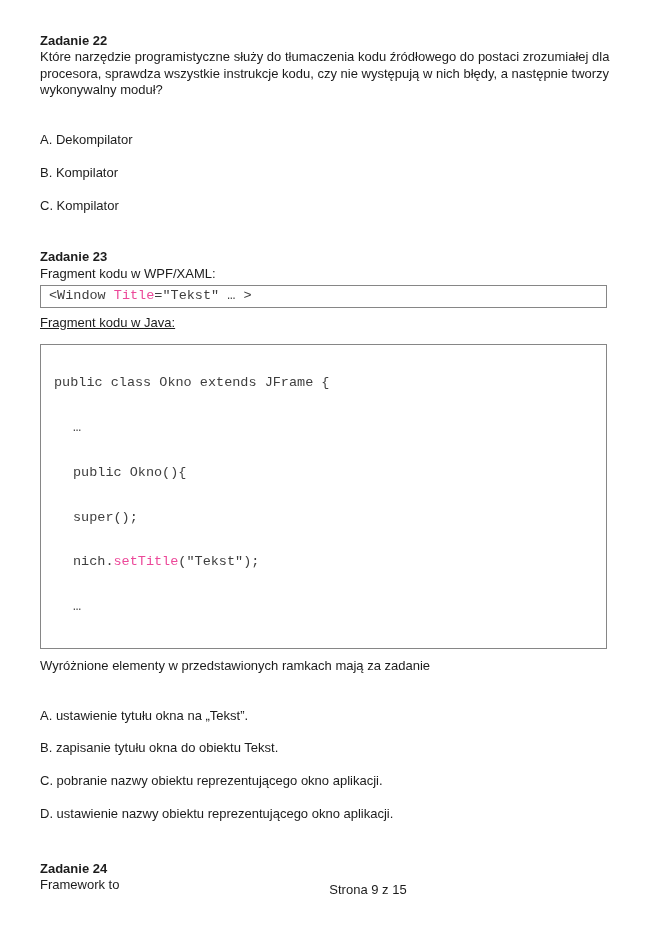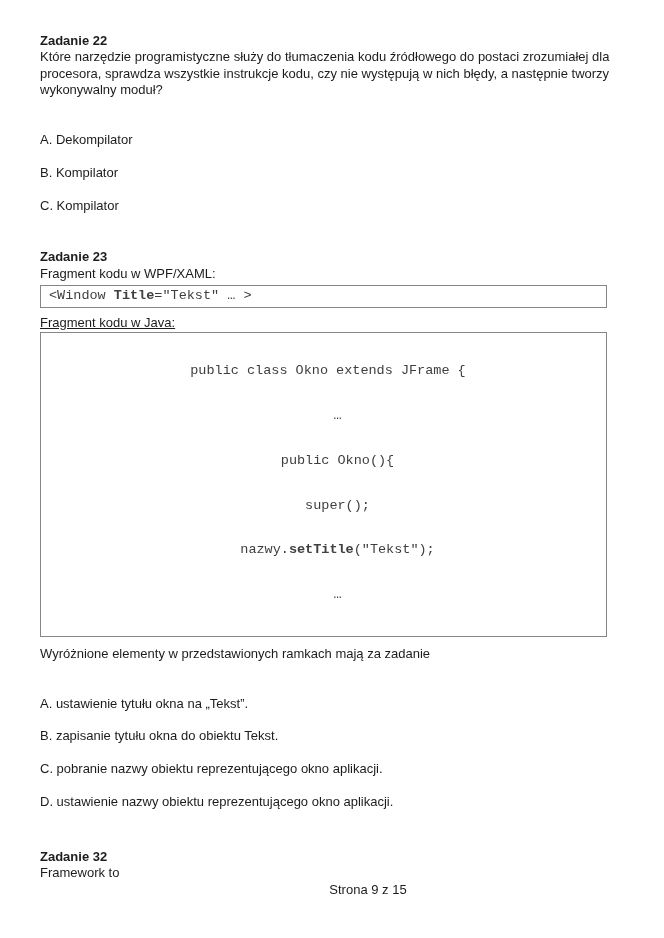--- a/index.html
+++ b/index.html
@@ -37,23 +37,23 @@
     box-sizing: border-box;
     width: 567px;
     border: 1.5px solid #868686;
     font-family: "Liberation Mono", monospace;
     font-size: 13.5px;
     line-height: 14.9px;
     color: #3e3e3e;
     white-space: pre;
     background: #ffffff;
   }
-  .codebox b { font-weight: bold; color: #404040; }
+  .codebox b { font-weight: normal; color: #ec4899; }
   .codebox-xaml { margin-top: 3px; padding: 3px 4px 3px 8px; }
-  .codebox-java { margin-top: 0; padding: 2px 4px 3px 13px; text-align: center; }
+  .codebox-java { margin-top: 12px; padding: 2px 4px 3px 13px; }
   .codeline { min-height: 14.9px; }
   .codeline.indent { padding-left: 19px; }
   .java-label { margin-top: 7px; text-decoration: underline; }
   .after-code { margin-top: 9px; }
   .footer {
     position: absolute;
     top: 882px;
     left: 0;
     width: 100%;
     text-align: center;
@@ -82,34 +82,34 @@
     <section class="section-q23">
       <h2 class="q-title">Zadanie 23</h2>
       <p class="label">Fragment kodu w WPF/XAML:</p>
       <div class="codebox codebox-xaml"><span>&lt;Window </span><b>Title</b><span>="Tekst" … &gt;</span></div>
       <p class="label java-label">Fragment kodu w Java:</p>
       <div class="codebox codebox-java">
         <div class="codeline">public class Okno extends JFrame {</div>
         <div class="codeline indent">…</div>
         <div class="codeline indent">public Okno(){</div>
         <div class="codeline indent">super();</div>
-        <div class="codeline indent"><span>nazwy.</span><b>setTitle</b><span>("Tekst");</span></div>
+        <div class="codeline indent"><span>nich.</span><b>setTitle</b><span>("Tekst");</span></div>
         <div class="codeline indent">…</div>
       </div>
       <p class="q-text after-code">Wyróżnione elementy w przedstawionych ramkach mają za zadanie</p>
       <ul class="options">
         <li>A. ustawienie tytułu okna na „Tekst”.</li>
         <li>B. zapisanie tytułu okna do obiektu Tekst.</li>
         <li>C. pobranie nazwy obiektu reprezentującego okno aplikacji.</li>
         <li>D. ustawienie nazwy obiektu reprezentującego okno aplikacji.</li>
       </ul>
     </section>
 
     <section class="section-q24">
-      <h2 class="q-title">Zadanie 32</h2>
+      <h2 class="q-title">Zadanie 24</h2>
       <p class="q-text">Framework to</p>
       <ul class="options">
         
         
         
         
       </ul>
     </section>
 
   </div>

